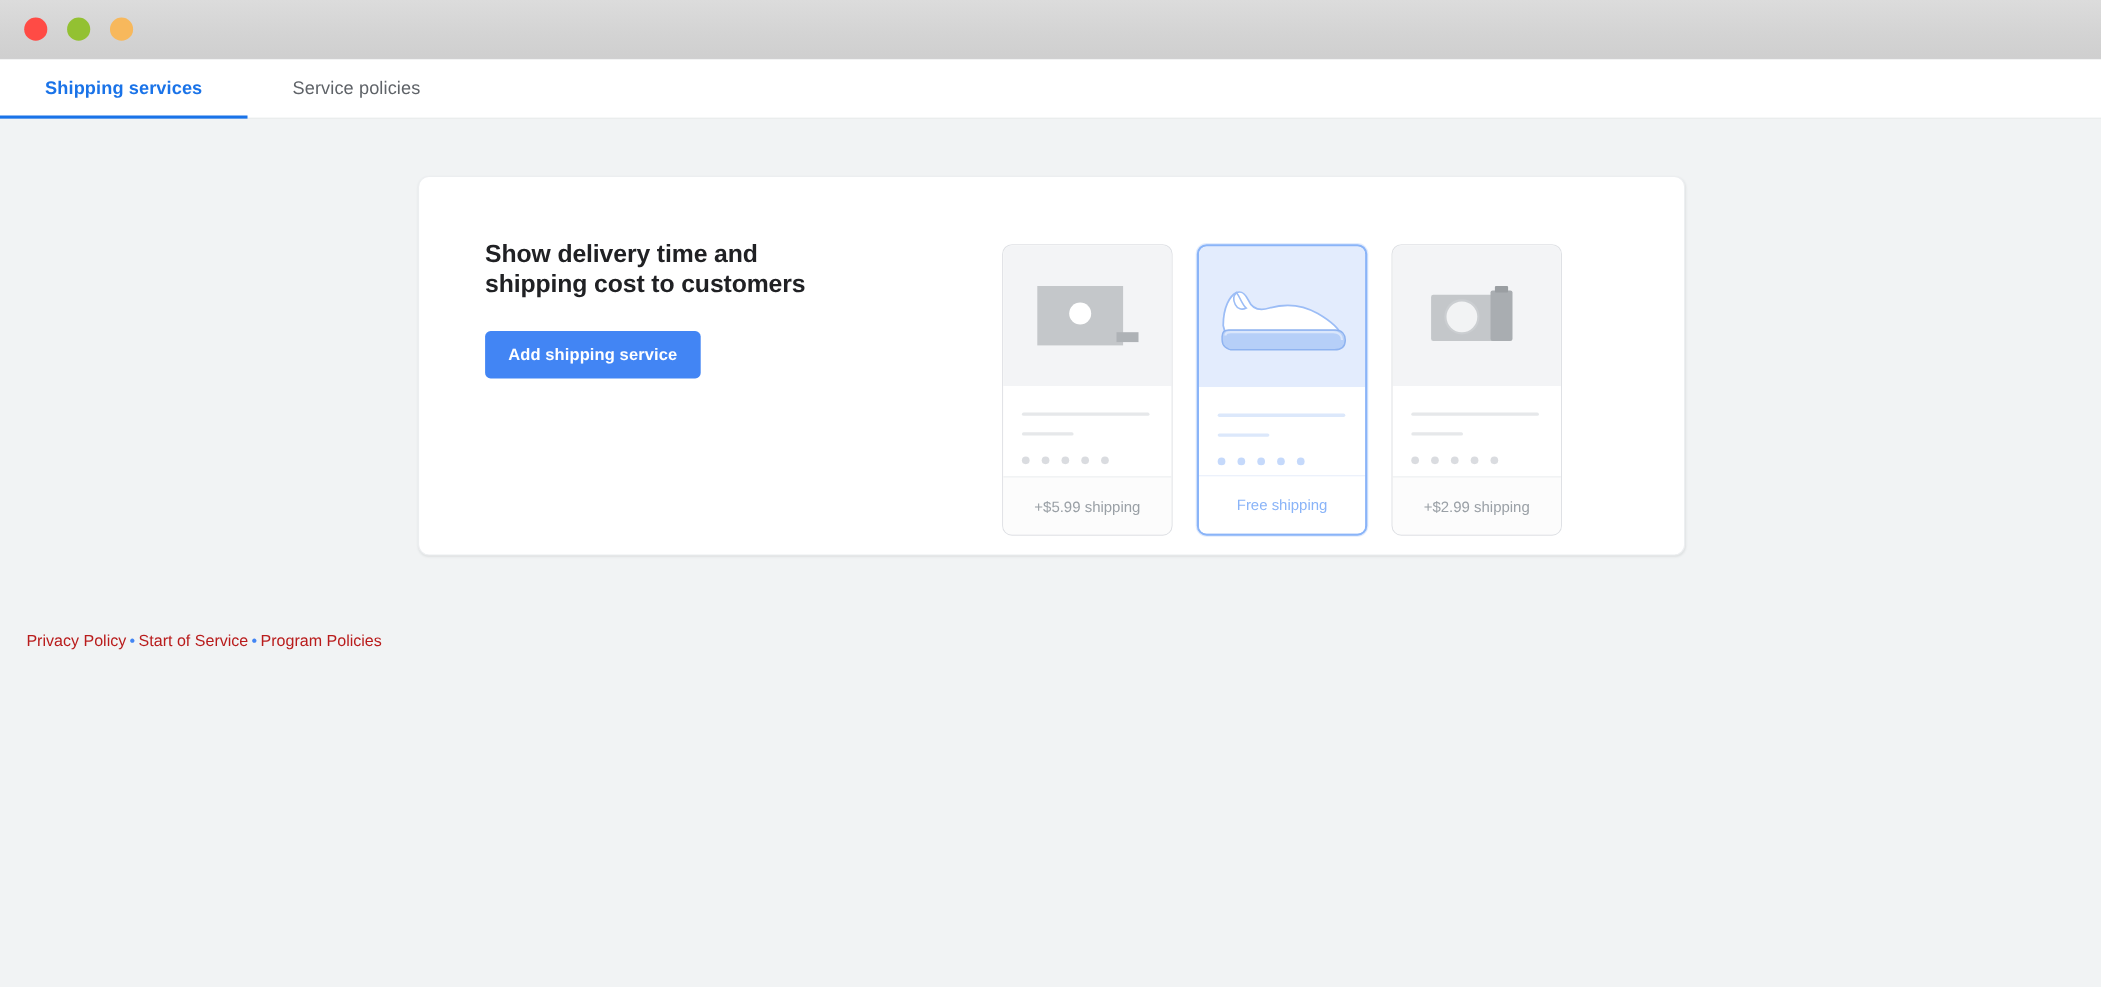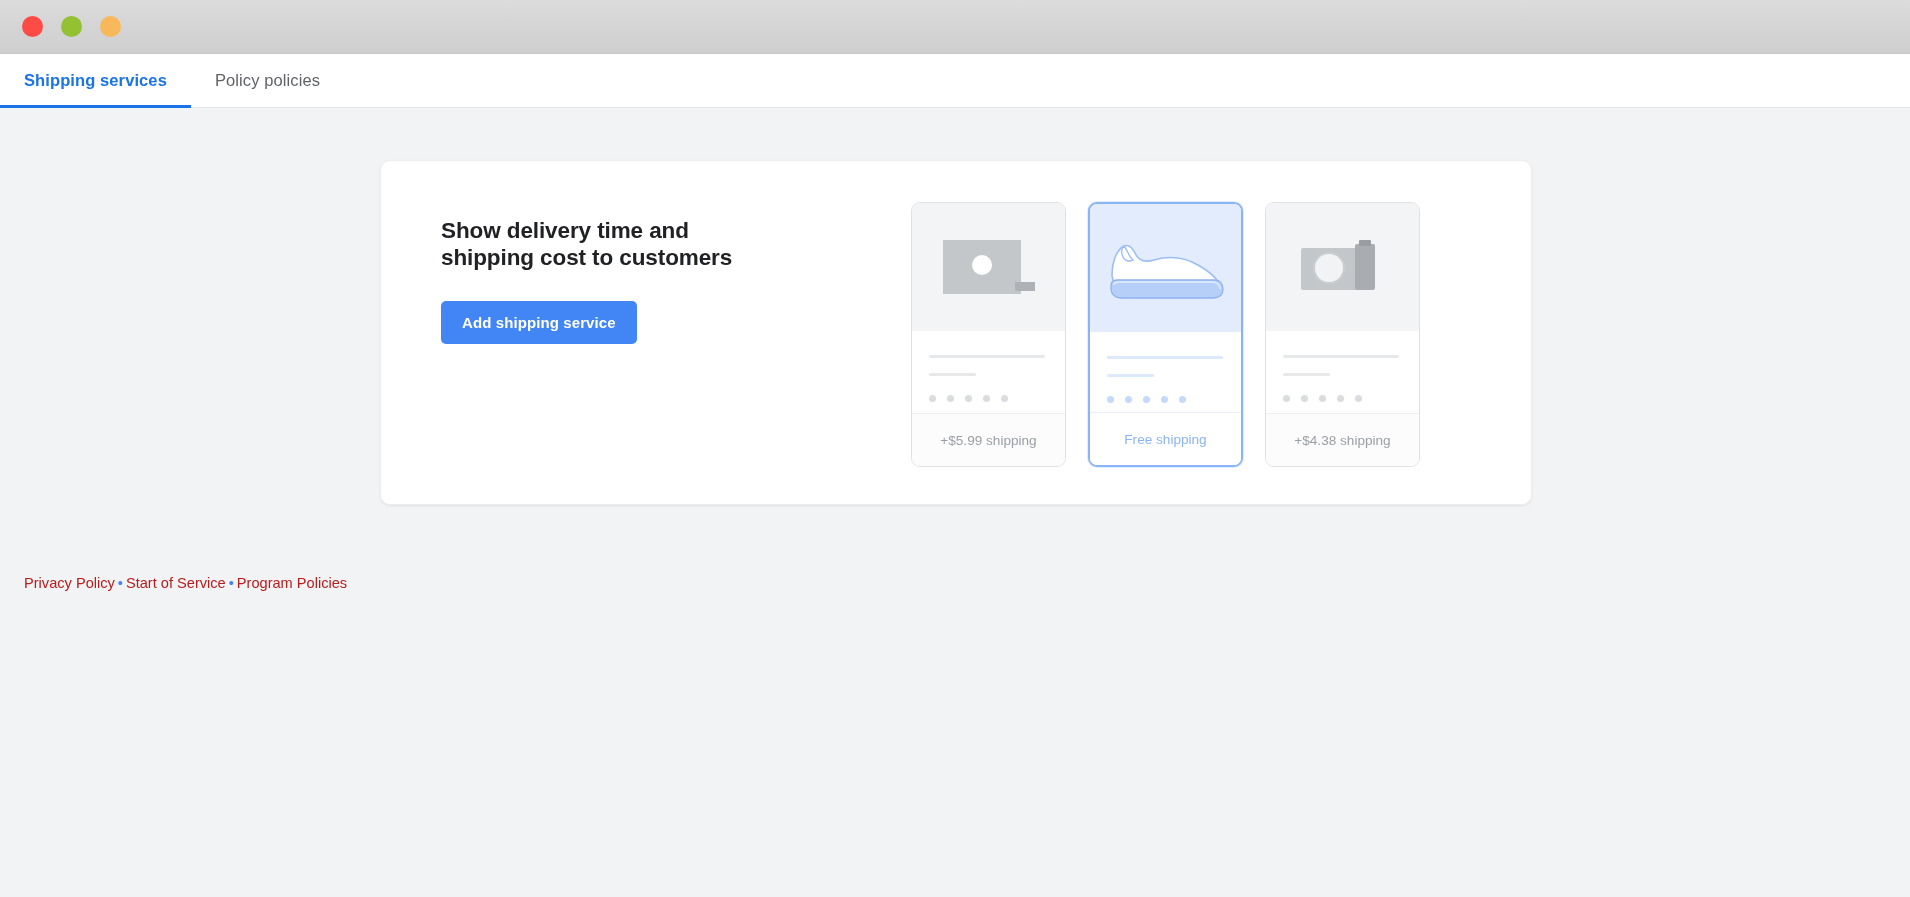--- a/index.html
+++ b/index.html
@@ -50,21 +50,21 @@
     display: flex;
     align-items: stretch;
     padding-left: 0;
     border-bottom: 1px solid #e4e6e8;
     position: relative;
   }
   .tab {
     display: flex;
     align-items: center;
     justify-content: center;
-    padding: 0 24px;
+    padding: 0 41px;
     font-size: 16.5px;
     letter-spacing: .1px;
     color: #5f6368;
     cursor: pointer;
     position: relative;
     white-space: nowrap;
   }
   .tab.active {
     color: #1a73e8;
     font-weight: bold;
@@ -144,20 +144,21 @@
   .pcard {
     width: 155px;
     height: 265px;
     border: 1px solid #dfe1e5;
     border-radius: 9px;
     background: #ffffff;
     display: flex;
     flex-direction: column;
     overflow: hidden;
     cursor: pointer;
+    margin-top: 20px;
   }
   .pcard.selected {
     border: 2px solid #8ab4f8;
     box-shadow: 0 0 0 1px rgba(138,180,248,.25);
     justify-content: flex-end;
   }
 
   .pcard-img {
     height: 128px;
     background: #f3f4f6;
@@ -236,21 +237,21 @@
     <span class="dot green"></span>
     <span class="dot amber"></span>
   </div>
 </div>
 
 <div class="tabbar">
   <div class="tab active">
     <span>Shipping services</span>
   </div>
   <div class="tab">
-    <span>Policy policies</span>
+    <span>Service policies</span>
   </div>
 </div>
 
 <div class="page">
 
   <div class="panel">
 
     <div class="panel-left">
       <h1 class="panel-title">Show delivery time and shipping cost to customers</h1>
       <button class="cta">Add shipping service</button>
@@ -319,21 +320,21 @@
           <div class="line long"></div>
           <div class="line short"></div>
           <div class="dots">
             <span class="rdot"></span>
             <span class="rdot"></span>
             <span class="rdot"></span>
             <span class="rdot"></span>
             <span class="rdot"></span>
           </div>
         </div>
-        <div class="pcard-foot">+$4.38 shipping</div>
+        <div class="pcard-foot">+$2.99 shipping</div>
       </div>
 
     </div>
   </div>
 
   <div class="footer">
     <a>Privacy Policy</a><span class="sep">•</span><a>Start of Service</a><span class="sep">•</span><a>Program Policies</a>
   </div>
 
 </div>

